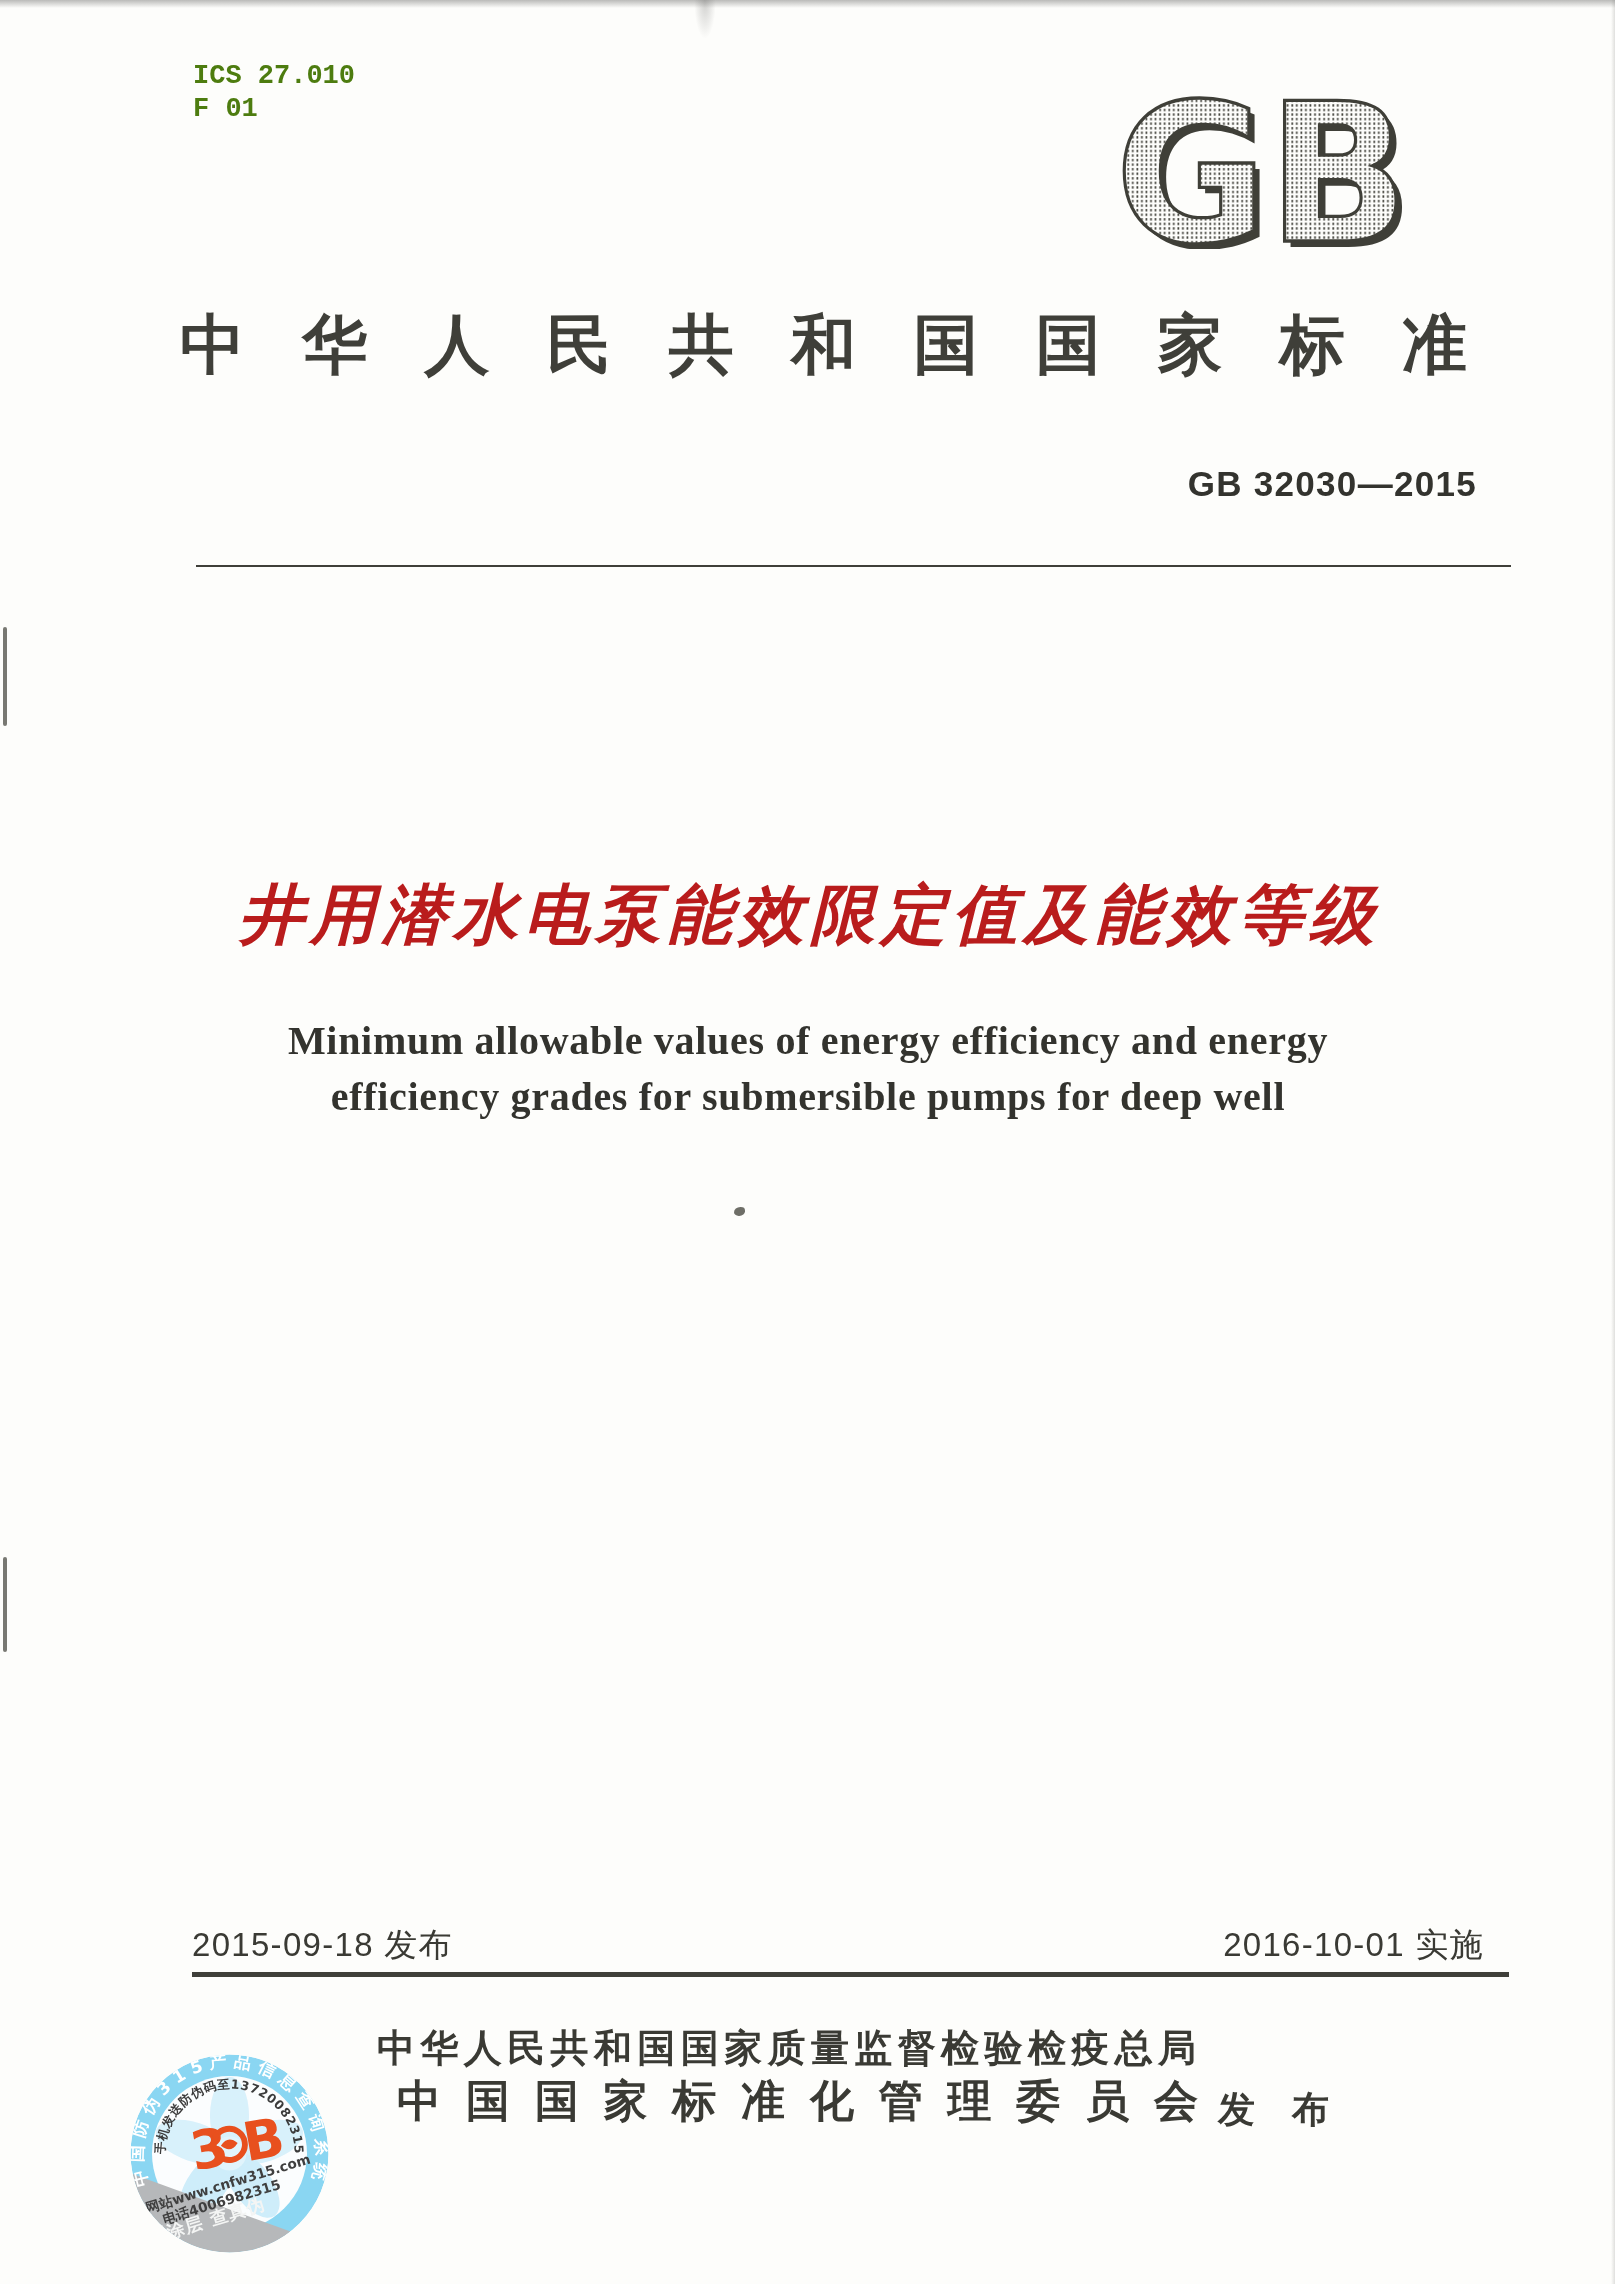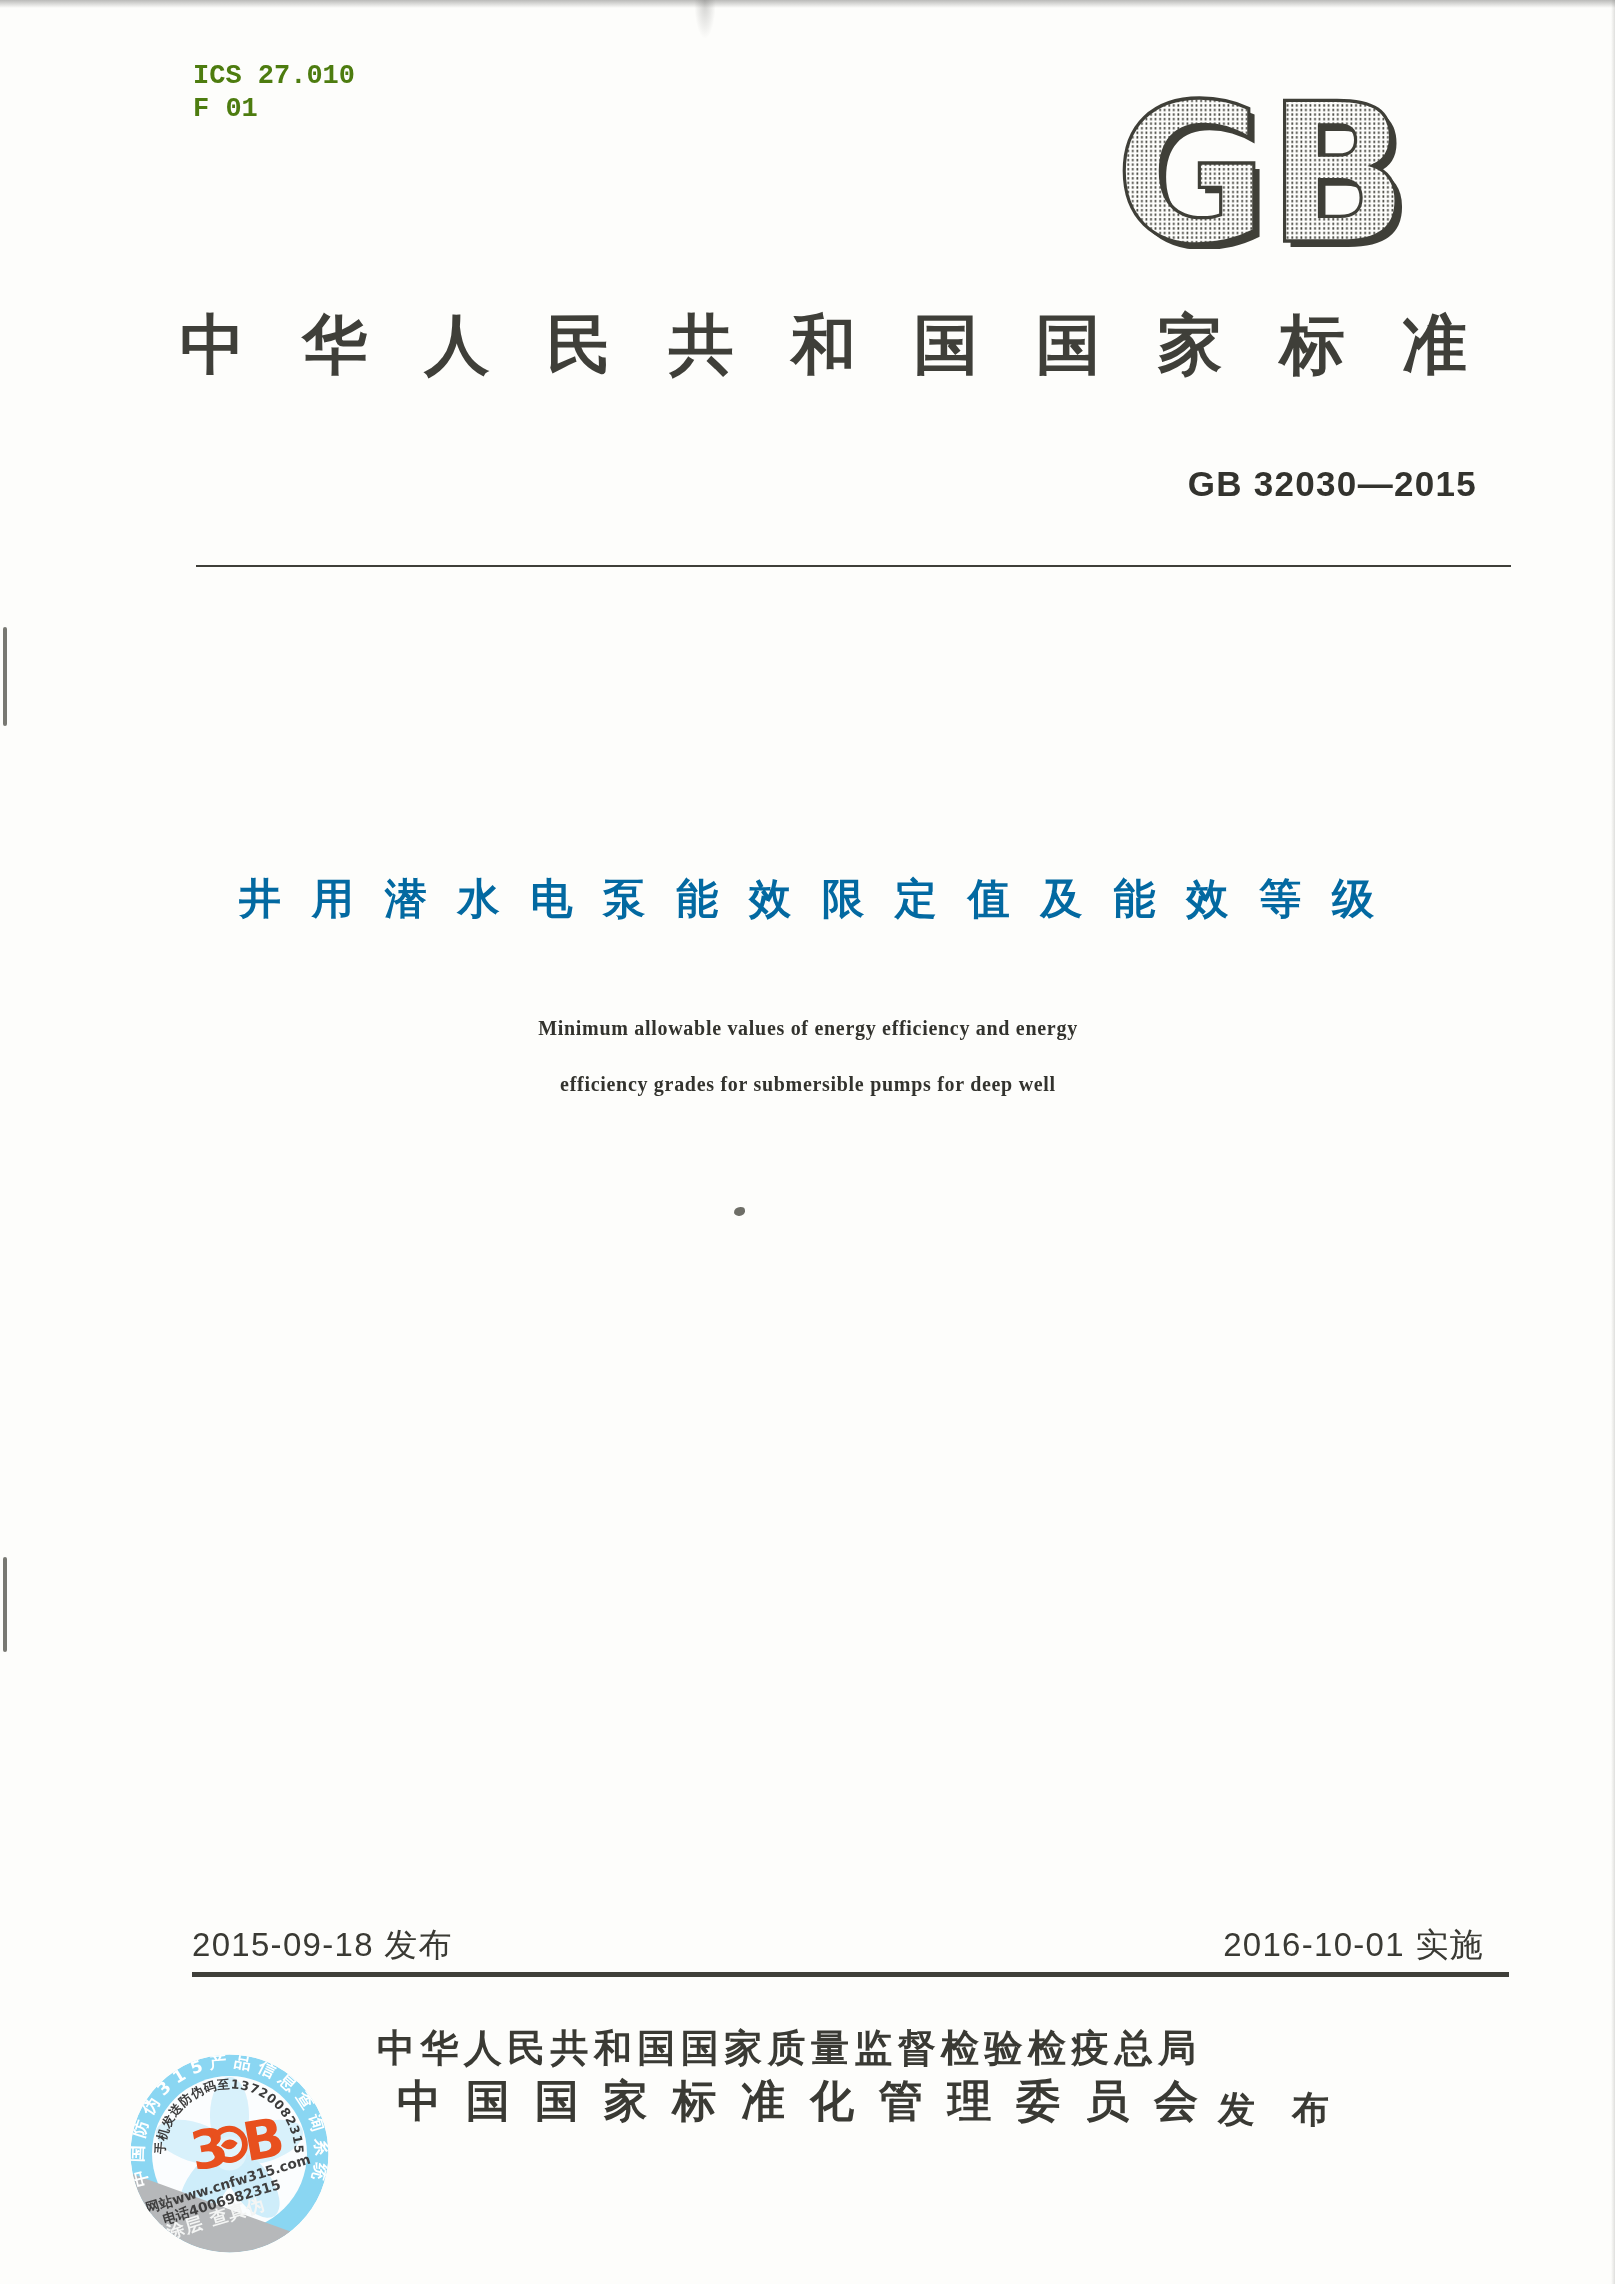--- a/index.html
+++ b/index.html
@@ -39,27 +39,27 @@
   .std-number{position:absolute;right:139px;top:464px;
     font-family:"Liberation Sans","DejaVu Sans",sans-serif;
     font-weight:600;font-size:35px;letter-spacing:1.3px;color:#33332e;}
 
   .rule{position:absolute;background:#3f3f39;}
   .rule.thin{left:196px;top:565px;width:1315px;height:2px;}
   .rule.thick{left:192px;top:1972px;width:1317px;height:4.6px;}
 
   .zh-title{position:absolute;left:239px;top:871px;width:1139px;
     font-family:"DejaVu Sans","Liberation Sans",sans-serif;
-    font-size:42px;font-weight:bold;color:#0369a1;
+    font-size:65px;font-weight:bold;color:#b91c1c;
     white-space:nowrap;letter-spacing:3.9px;
-    text-align:justify;text-align-last:justify;text-justify:inter-character;}
+    text-align:justify;text-align-last:justify;text-justify:inter-character;font-style:italic;}
 
   .en-title{position:absolute;left:0;width:1616px;text-align:center;
     font-family:"Liberation Serif","DejaVu Serif",serif;
-    font-weight:bold;font-size:20px;color:#33332e;letter-spacing:0.7px;}
+    font-weight:bold;font-size:40px;color:#33332e;letter-spacing:0.7px;}
   .en-title.l1{top:1017px;}
   .en-title.l2{top:1073px;}
 
   .date-row{position:absolute;left:0;top:1923px;width:1616px;
     font-family:"Liberation Sans","DejaVu Sans",sans-serif;
     font-size:33px;font-weight:500;color:#3a3a34;letter-spacing:1.3px;}
   .date-issue{position:absolute;left:192px;top:0;}
   .date-impl{position:absolute;right:132px;top:0;}
 
   .issuer1{position:absolute;left:377px;top:2023px;width:823px;

